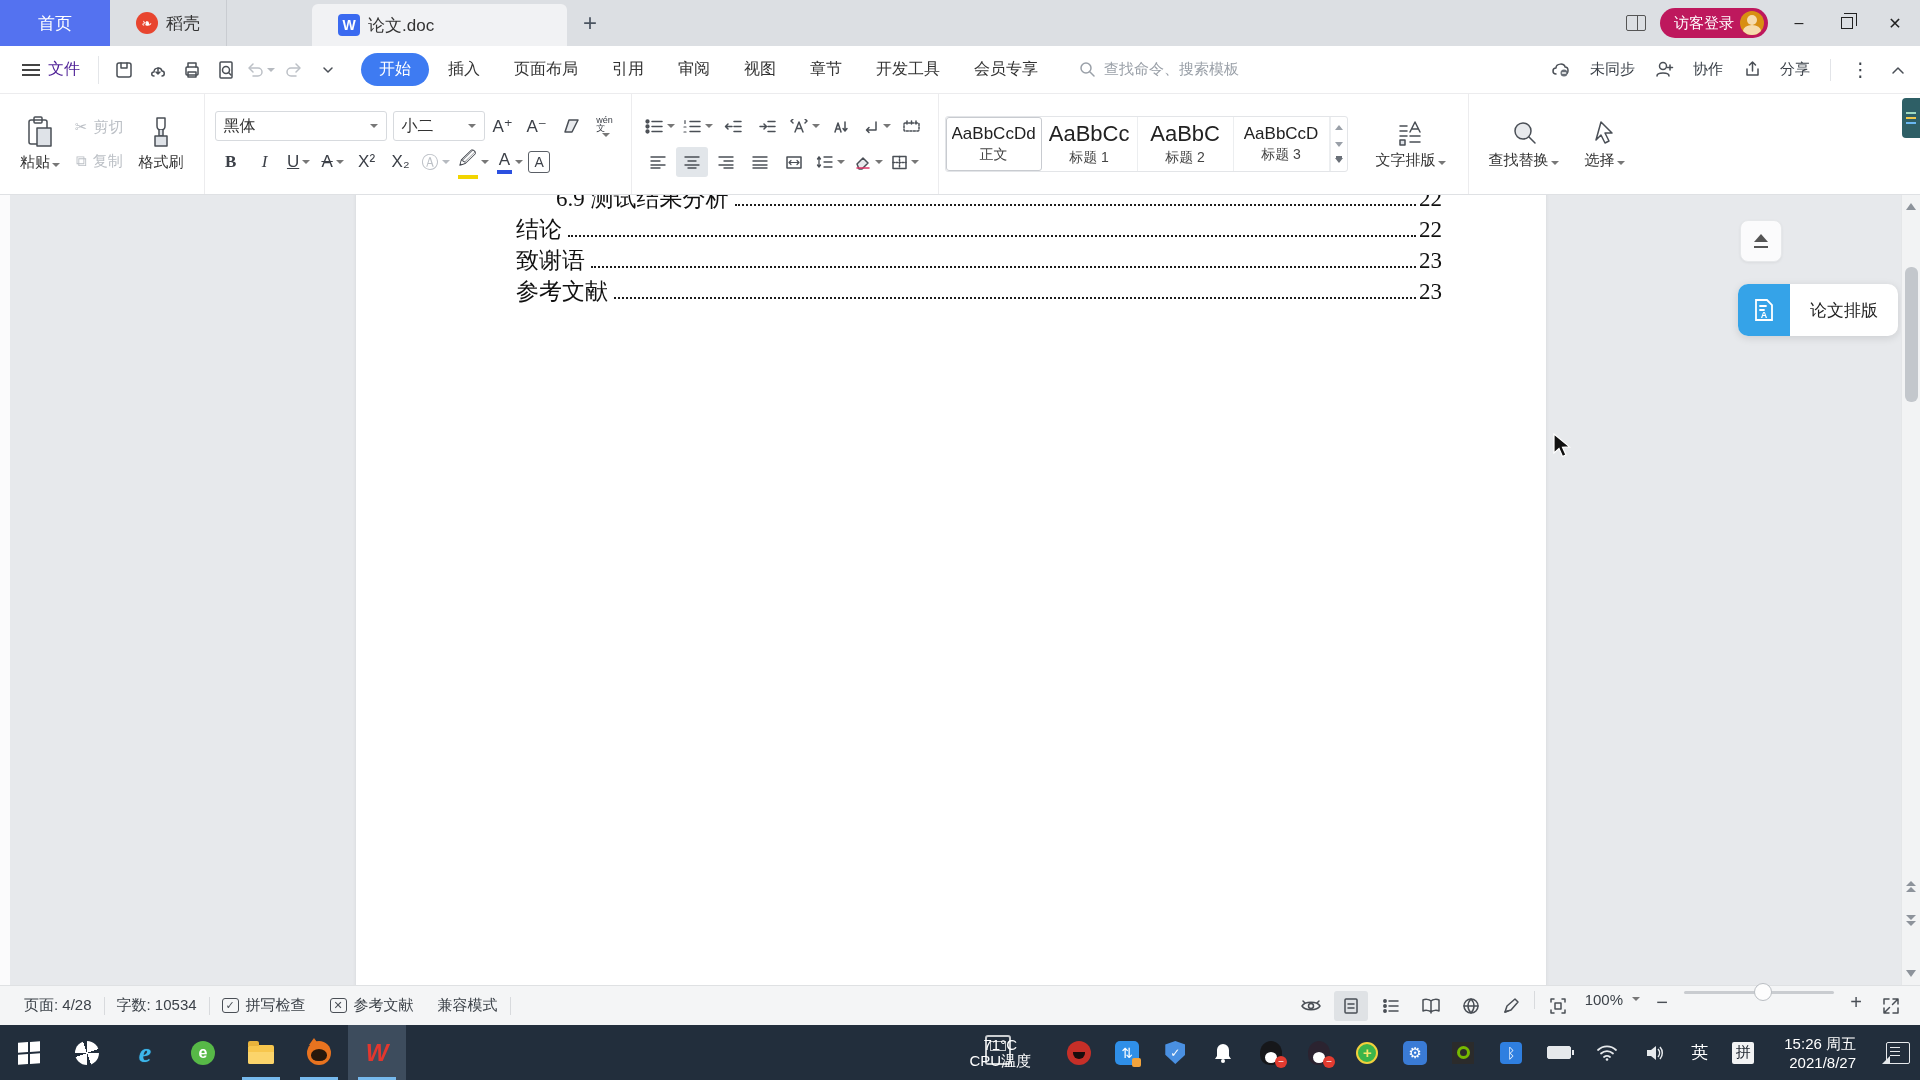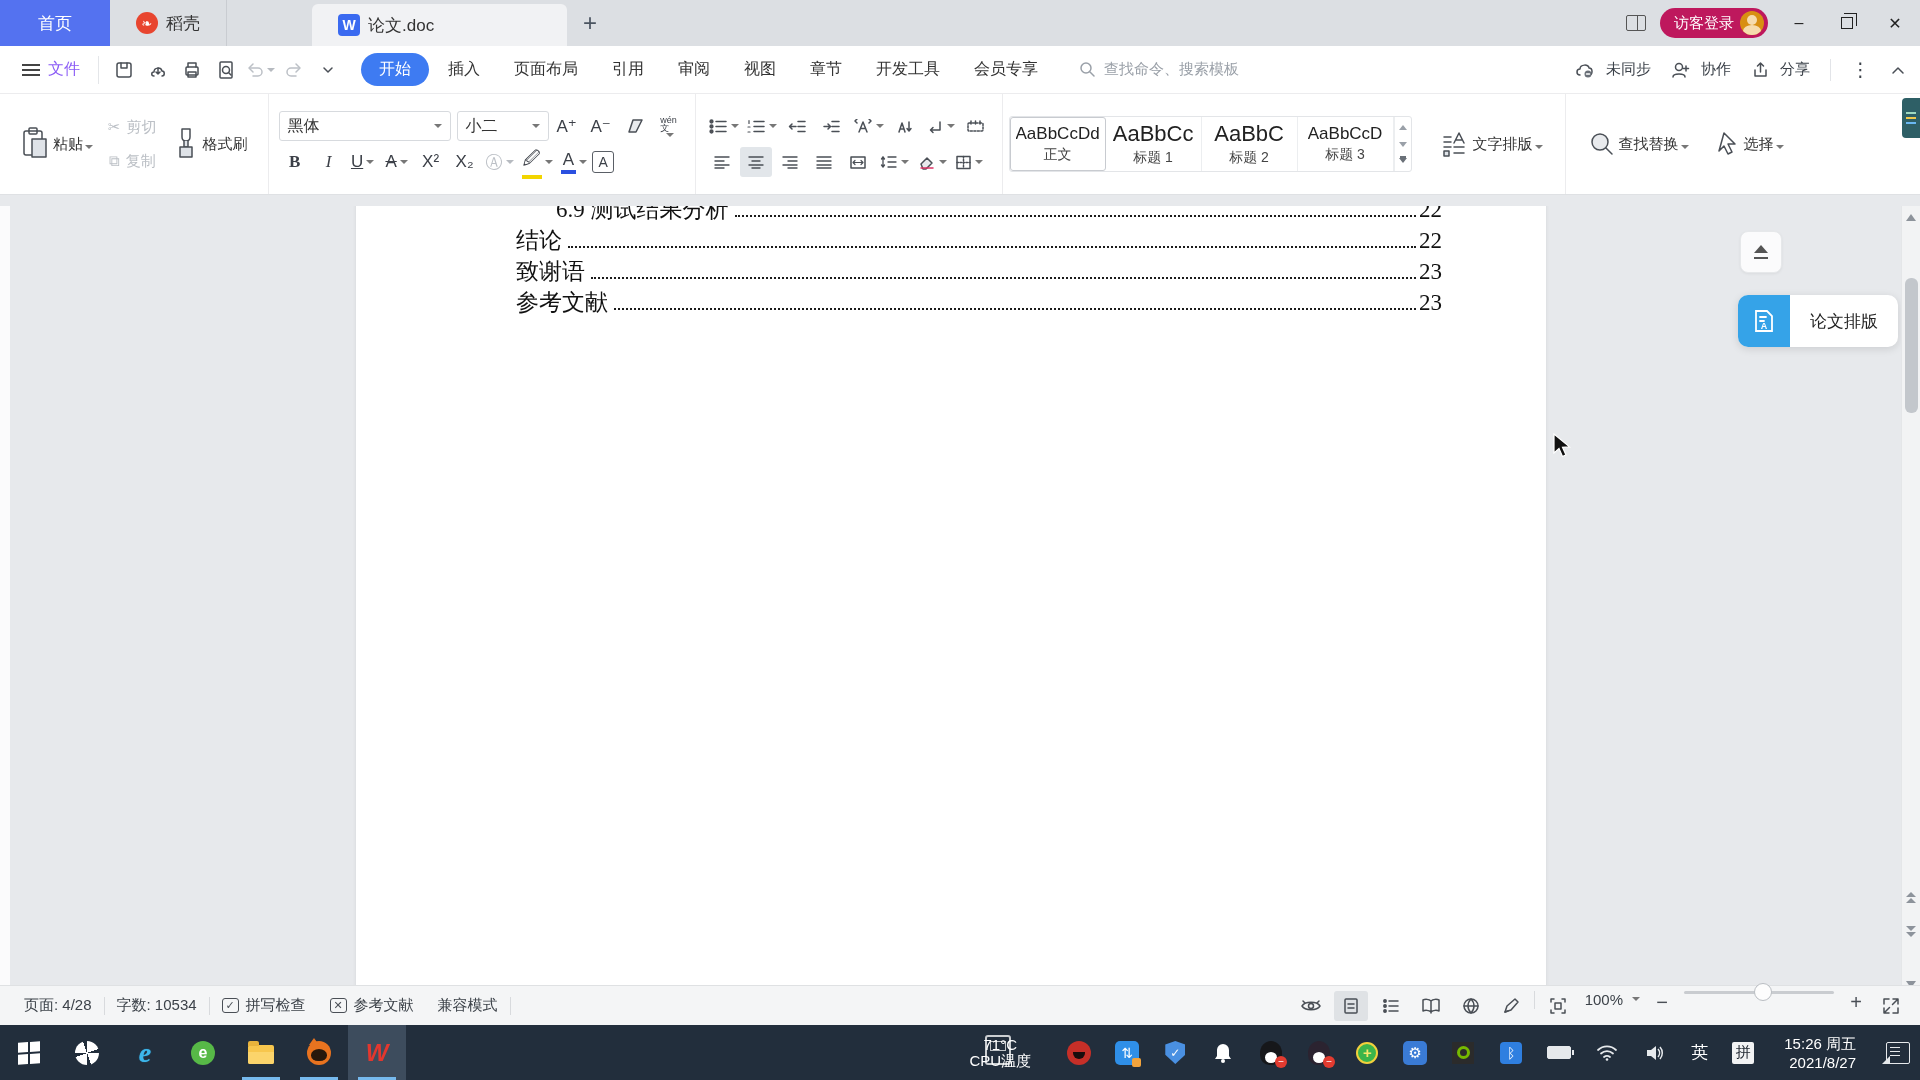--- a/index.html
+++ b/index.html
@@ -21,40 +21,40 @@
   .login{display:flex;align-items:center;gap:6px;background:#be185d;border-radius:16px;padding:3px 4px 3px 14px;color:#fff;font-size:15px;}
   .avatar{width:24px;height:24px;border-radius:50%;background:#d88f12;position:relative;overflow:hidden;}
   .avatar::before{content:"";position:absolute;left:7px;top:4px;width:10px;height:10px;border-radius:50%;background:#f6dcae;}
   .avatar::after{content:"";position:absolute;left:3px;top:14px;width:18px;height:12px;border-radius:50%;background:#f6dcae;}
   .winbtn{width:34px;height:30px;display:flex;align-items:center;justify-content:center;font-size:16px;color:#222;}
   .maxbox{width:12px;height:12px;border:1.5px solid #222;position:relative;background:#dcdfe3;}
   .maxbox::before{content:"";position:absolute;left:2px;top:-5px;width:12px;height:12px;border:1.5px solid #222;border-bottom:none;border-left:none;}
 
   
   .menubar{position:absolute;top:46px;left:0;width:1920px;height:48px;background:#fff;display:flex;align-items:center;font-size:16px;border-bottom:1px solid #ececee;}
-  .file-btn{display:flex;align-items:center;gap:8px;padding:0 18px 0 22px;color:#8b5cf6;}
+  .file-btn{display:flex;align-items:center;gap:8px;padding:0 18px 0 22px;color:#4c1d95;}
   .burger{width:18px;height:12px;border-top:2px solid #444;border-bottom:2px solid #444;position:relative;}
   .burger::after{content:"";position:absolute;left:0;right:0;top:3px;border-top:2px solid #444;}
   .qat{display:flex;align-items:center;gap:4px;padding:0 10px;border-left:1px solid #e4e6e9;}
   .qat .ic{width:30px;height:28px;display:flex;align-items:center;justify-content:center;}
   svg.mi{stroke:#4a4f56;stroke-width:1.5;fill:none;stroke-linecap:round;stroke-linejoin:round;}
   svg.mi.gray{stroke:#bcc0c6;}
   .menu-items{display:flex;align-items:center;gap:4px;margin-left:8px;}
   .mitem{padding:6px 15px;color:#333;}
   .mitem.active{background:#3e7bf2;color:#fff;border-radius:17px;padding:6px 18px;}
   .msearch{display:flex;align-items:center;gap:8px;color:#9aa0a8;margin-left:26px;font-size:15px;width:230px;}
   .menubar-right{margin-left:auto;display:flex;align-items:center;gap:20px;padding-right:14px;color:#3c424a;font-size:15px;}
-  .mr-item{display:flex;align-items:center;gap:10px;}
+  .mr-item{display:flex;align-items:flex-start;gap:18px;}
   .vdiv{width:1px;height:22px;background:#e2e4e8;}
 
   
   .ribbon{position:absolute;top:94px;left:0;width:1920px;height:101px;background:#fff;border-bottom:1px solid #dfe1e4;display:flex;align-items:stretch;}
   .rgroup{display:flex;flex-direction:column;justify-content:center;padding:0 8px;position:relative;}
   .rgroup.bordered{border-right:1px solid #ececee;}
-  .bigbtn{display:flex;flex-direction:row;align-items:center;justify-content:center;gap:3px;padding:2px 6px;font-size:15px;color:#333;}
+  .bigbtn{display:flex;flex-direction:column;align-items:center;justify-content:center;gap:3px;padding:2px 6px;font-size:15px;color:#333;}
   .rrow{display:flex;align-items:center;gap:2px;height:36px;}
   .rbtn{min-width:32px;height:30px;display:flex;align-items:center;justify-content:center;gap:1px;font-size:17px;color:#3c4048;padding:0 3px;border-radius:3px;}
   .rbtn.gray{color:#bcc0c6;}
   .rbtn.on{background:#e2e6ea;}
   .caret{width:0;height:0;border-left:4px solid transparent;border-right:4px solid transparent;border-top:4px solid #777;margin-left:2px;}
   .caret.lite{border-top-color:#b6bac0;}
   .selbox{display:flex;align-items:center;justify-content:space-between;border:1px solid #d7dade;border-radius:3px;height:30px;padding:0 8px;font-size:16px;color:#333;background:#fff;}
   .stylebox{display:flex;align-items:stretch;border:1px solid #e3e5e8;border-radius:3px;margin:6px 0;}
   .styleitem{width:96px;display:flex;flex-direction:column;align-items:center;justify-content:center;gap:2px;border-right:1px solid #eceef0;padding:4px 2px;}
   .styleitem.sel{border:1px solid #c8cbd0;border-radius:3px;box-shadow:inset 0 0 0 1px #fff;}
@@ -65,21 +65,21 @@
   .stylenav{display:flex;flex-direction:column;justify-content:space-between;padding:8px 4px;border-left:1px solid #eceef0;}
   .tri-up{width:0;height:0;border-left:4px solid transparent;border-right:4px solid transparent;border-bottom:5px solid #9aa0a8;}
   .tri-dn{width:0;height:0;border-left:4px solid transparent;border-right:4px solid transparent;border-top:5px solid #9aa0a8;}
   .tri-dn.bar{border-top-color:#6a7078;box-shadow:0 -3px 0 -1px #6a7078;}
   .collapsed-tab{position:absolute;right:0;top:4px;width:18px;height:40px;background:#2e5f66;border-radius:4px 0 0 4px;display:flex;flex-direction:column;gap:3px;align-items:center;justify-content:center;}
   .collapsed-tab i{width:10px;height:2px;background:#9fd8c0;}
   .collapsed-tab i:nth-child(2){background:#f2c94c;}
   .collapsed-tab i:nth-child(3){background:#6ab8f2;}
 
   
-  .docarea{position:absolute;top:206px;left:0;width:1920px;height:790px;background:#e7e9ec;overflow:hidden;}
+  .docarea{position:absolute;top:195px;left:0;width:1920px;height:790px;background:#e7e9ec;overflow:hidden;}
   .left-strip{position:absolute;left:0;top:0;width:10px;height:100%;background:#fbfbfc;}
   .page{position:absolute;left:356px;top:-14px;width:1190px;height:900px;background:#fff;box-shadow:0 0 4px rgba(0,0,0,.08);}
   .toc{padding:2px 104px 0 160px;font-family:"Liberation Serif","DejaVu Serif",serif;font-size:23px;color:#111;}
   .tocline{display:flex;align-items:baseline;height:31px;}
   .tocline.indent{padding-left:40px;}
   .leader{flex:1;border-bottom:2.4px dotted #1b1b1b;margin:0 3px 5px 6px;}
   .tocpage{font-family:"Liberation Serif","DejaVu Serif",serif;}
 
   
   .sidetools{position:absolute;right:22px;top:25px;width:160px;}

